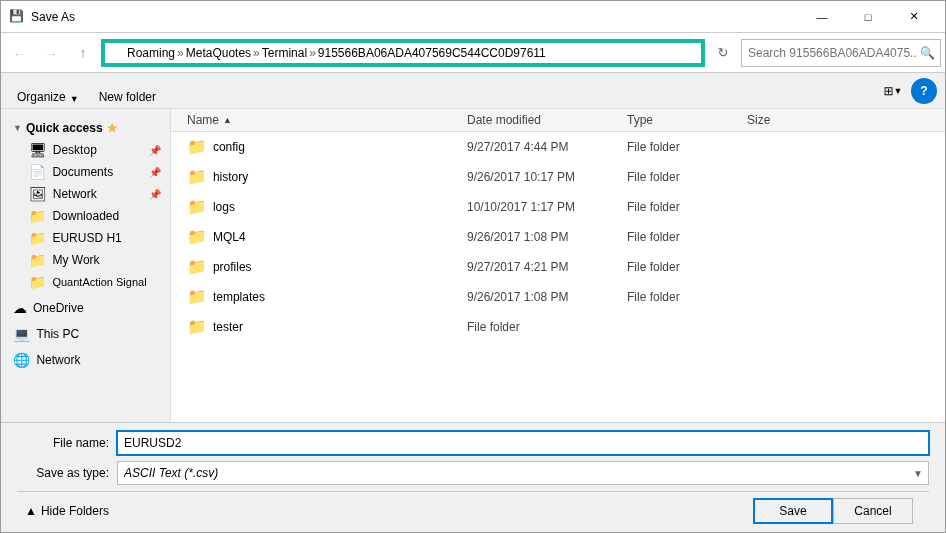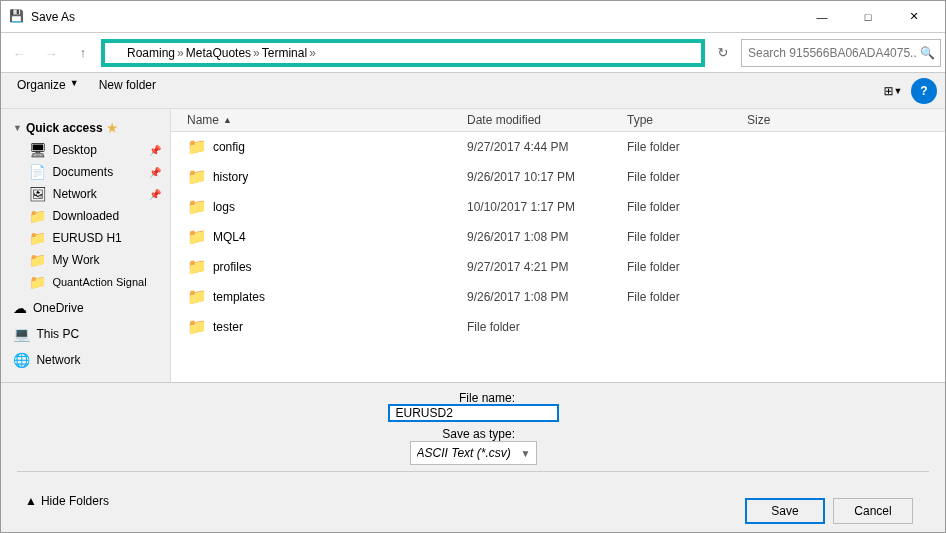--- a/index.html
+++ b/index.html
@@ -127,21 +127,21 @@
       border-bottom: 1px solid #ddd;
       gap: 4px;
       flex-shrink: 0;
     }
     .toolbar-btn {
       height: 26px;
       border: none; background: transparent;
       cursor: pointer;
       padding: 0 8px;
       font-size: 12px;
-      display: flex; align-items: flex-start; gap: 4px;
+      display: flex; align-items: flex-end; gap: 4px;
       border-radius: 2px;
     }
     .toolbar-chevron { font-size: 9px; }
     .toolbar-right { margin-left: auto; display: flex; align-items: center; gap: 4px; }
     .view-btn {
       width: 28px; height: 26px;
       border: none; background: transparent;
       cursor: pointer;
       display: flex; align-items: center; justify-content: center;
       font-size: 12px;
@@ -266,21 +266,20 @@
     .bottom-form {
       background: #f0f0f0;
       border-top: 1px solid #ccc;
       padding: 8px 16px;
       flex-shrink: 0;
     }
     .form-row {
       display: flex;
       align-items: center;
       margin-bottom: 6px;
-      flex-direction: column;
     }
     .form-label {
       width: 100px;
       text-align: right;
       padding-right: 8px;
       font-size: 12px;
       color: #000;
     }
     .form-input {
       flex: 1;
@@ -313,22 +312,21 @@
       position: absolute;
       right: 6px;
       pointer-events: none;
       font-size: 10px;
       color: #666;
     }
 
     .form-buttons {
       display: flex;
       justify-content: flex-end;
-      gap: 8px;
-      margin-top: 20px;
+      margin-top: 0;
       align-items: center;
       padding-right: 16px;
     }
     .btn-save {
       width: 80px;
       height: 26px;
       background: #f0f0f0;
       border: 2px solid #0078d7;
       cursor: pointer;
       font-size: 12px;
@@ -381,20 +379,21 @@
     <button class="nav-btn disabled">←</button>
     <button class="nav-btn disabled">→</button>
     <button class="nav-btn">↑</button>
     <div class="address-path">
       <span class="path-segment">Roaming</span>
       <span class="path-sep"> » </span>
       <span class="path-segment">MetaQuotes</span>
       <span class="path-sep"> » </span>
       <span class="path-segment">Terminal</span>
       <span class="path-sep"> » </span>
+      <span class="path-segment">915566BA06ADA407569C544CC0D97611</span>
     </div>
     <button class="refresh-btn">↻</button>
     <div class="search-wrapper">
       <input type="text" placeholder="Search 915566BA06ADA4075..." style="">
       <span class="search-icon-inner">🔍</span>
     </div>
   </div>
 
   <div class="toolbar">
     <button class="toolbar-btn">

